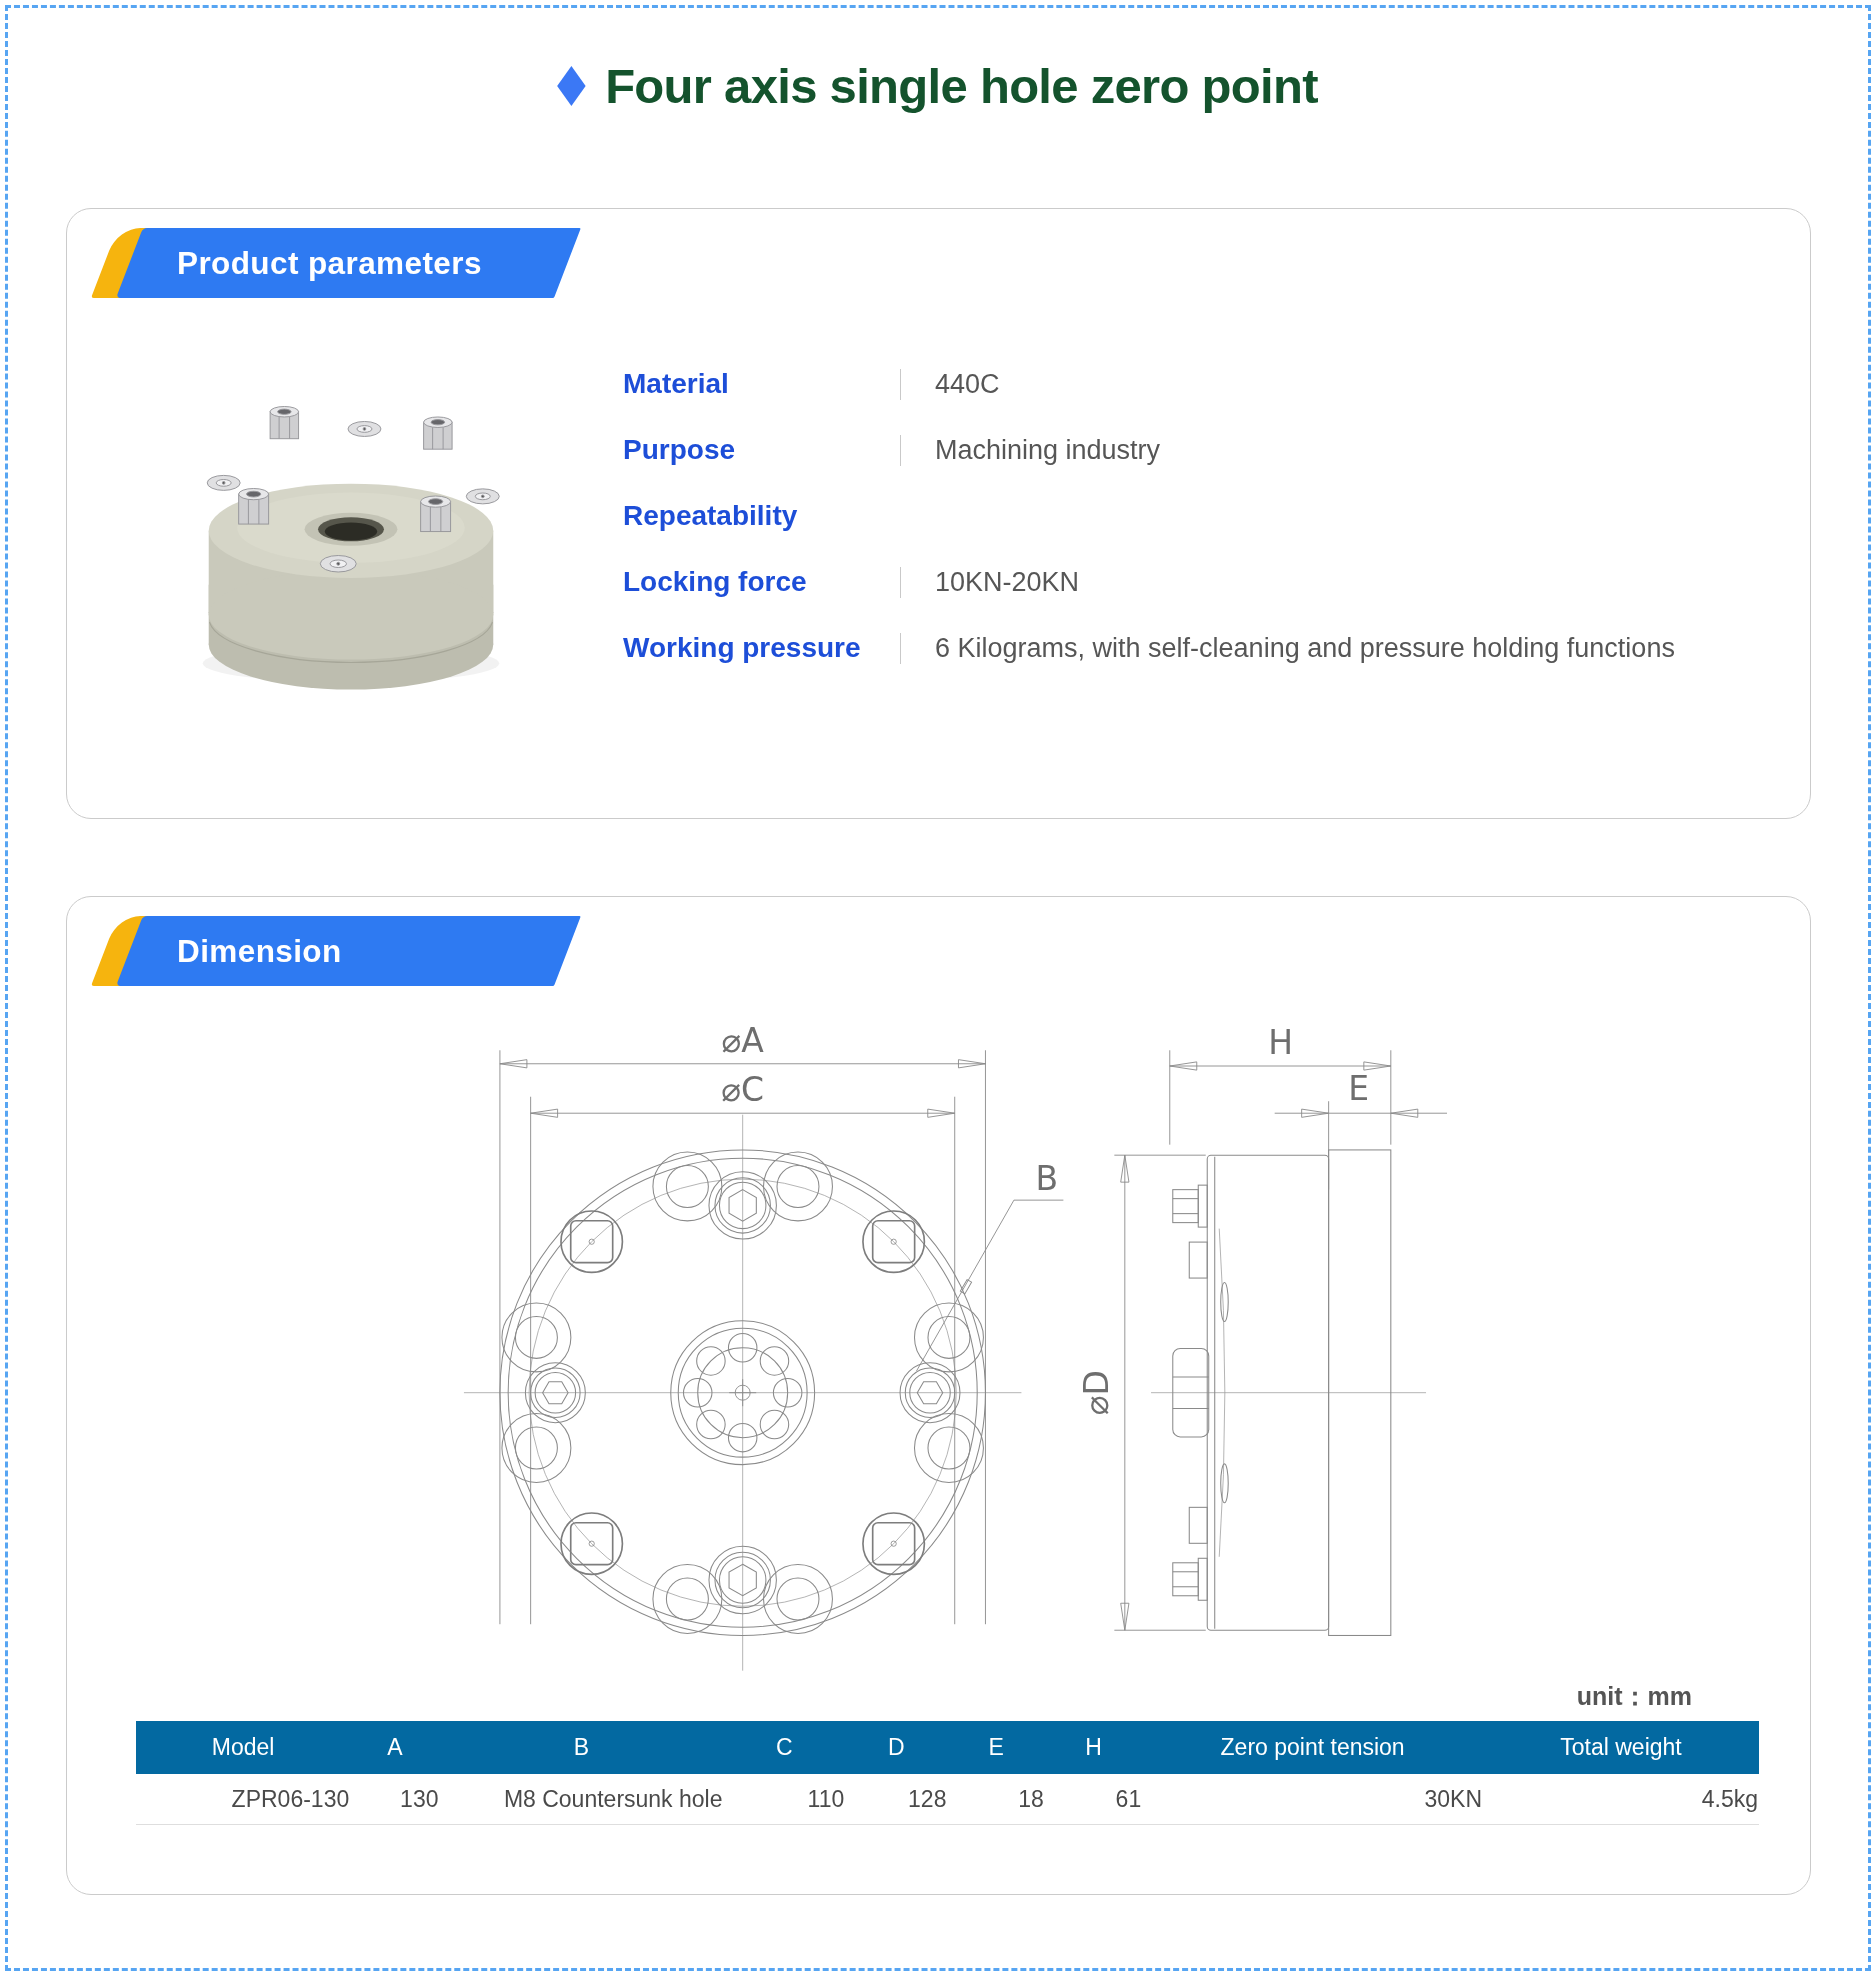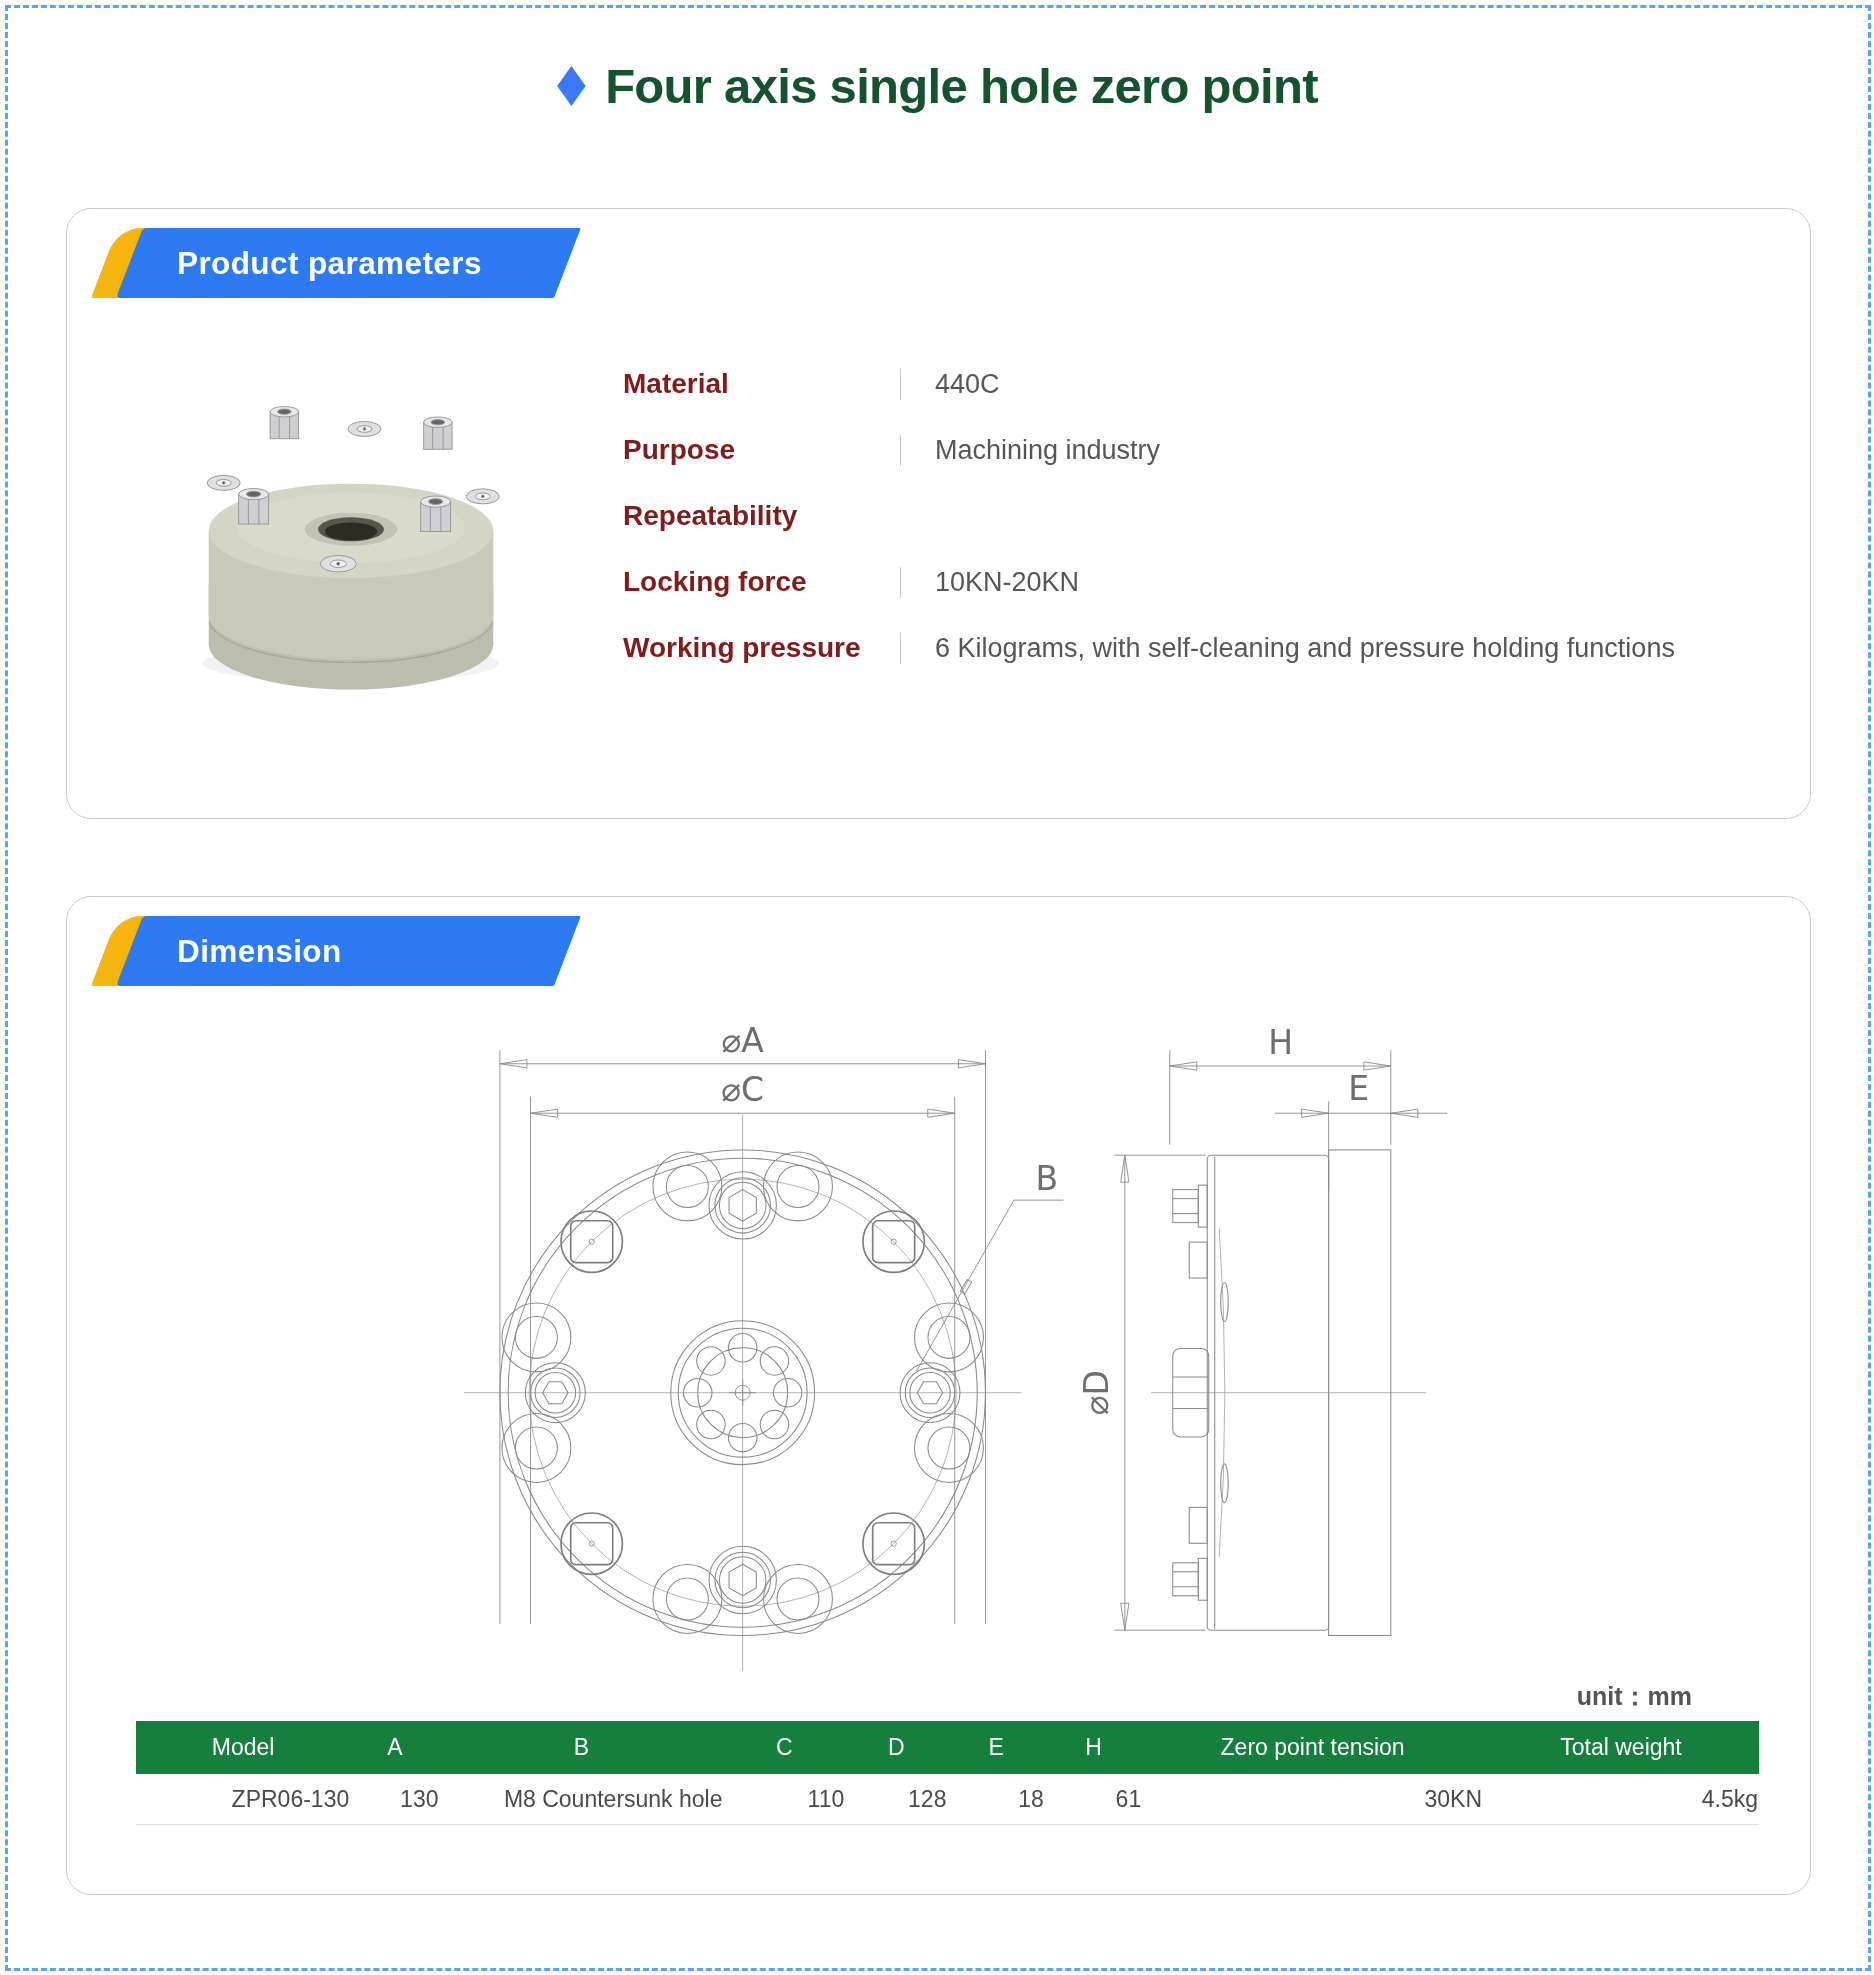--- a/index.html
+++ b/index.html
@@ -27,40 +27,40 @@
                  border-radius:22.5px 3px 3px 3px;}
   .banner-blue{position:absolute;left:28.5px;top:0;width:438px;height:70px;background:#2e7af2;
                transform:skewX(-21deg);transform-origin:bottom left;
                border-radius:4.5px 1.5px 1.5px 4.5px;}
   .banner-text{position:absolute;left:90px;top:0;height:70px;display:flex;align-items:center;
                color:#ffffff;font-size:31.5px;font-weight:bold;letter-spacing:0.4px;}
 
   
   .params{position:absolute;left:556px;top:142px;right:82px;}
   .param-row{display:flex;align-items:center;height:66px;}
-  .param-label{width:277px;font-size:28px;font-weight:bold;color:#7f1d1d;}
+  .param-label{width:277px;font-size:28px;font-weight:bold;color:#1d4ed8;}
   .param-value{flex:1;border-left:1.5px solid #c9c9c9;padding-left:34px;
                font-size:27px;color:#565656;}
 
   .photo{position:absolute;left:123px;top:196px;width:322px;height:307px;}
 
   
   .drawing{position:absolute;left:346px;top:105px;width:1049px;height:675px;}
   .drawing svg{width:100%;height:100%;}
   .dline{stroke:#8a8a8a;stroke-width:1.4;fill:none;}
   .dbold{stroke:#7d7d7d;stroke-width:2.2;fill:none;}
   .dthin{stroke:#9a9a9a;stroke-width:1;fill:none;}
   .dim{stroke:#8a8a8a;stroke-width:1.2;fill:none;}
   .dtext{fill:#6e6e6e;font-size:44px;font-family:"DejaVu Sans","Liberation Sans",sans-serif;}
 
   
   .unit-note{position:absolute;right:118px;top:783px;font-size:25px;color:#555;font-weight:bold;}
   .dim-table{position:absolute;left:69px;top:824px;width:1623px;border-collapse:collapse;
              table-layout:fixed;font-size:23px;}
-  .dim-table th{background:#15803d;color:#ffffff;font-weight:normal;height:51px;}
+  .dim-table th{background:#0369a1;color:#ffffff;font-weight:normal;height:51px;}
   .dim-table td{color:#4a4a4a;height:48px;text-align:right;border-bottom:1.5px solid #dedede;}
   .dim-table th{text-align:center;}
 </style>
 </head>
 <body>
 
 <div class="page">
   <div class="frame"></div>
 
   <div class="title-row">

